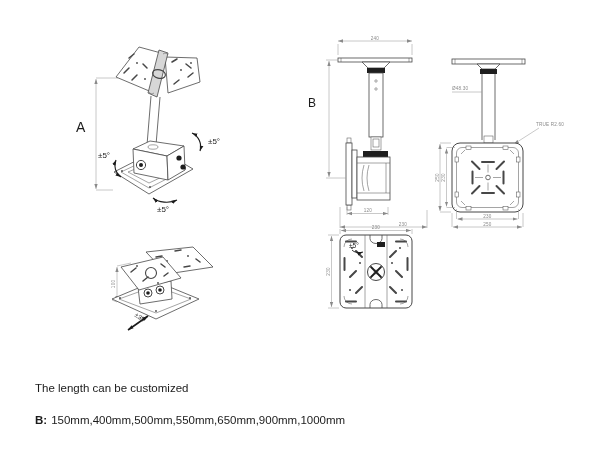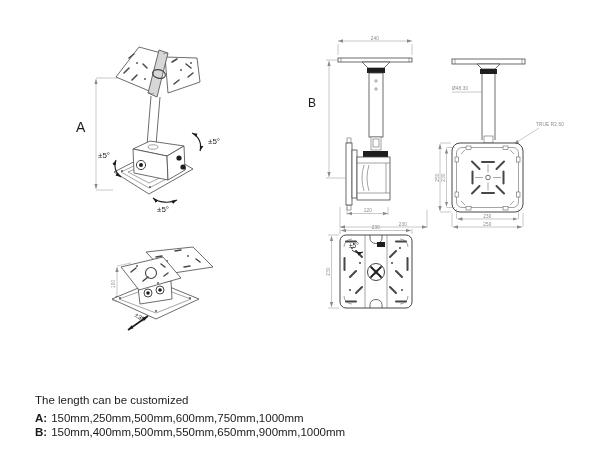--- a/index.html
+++ b/index.html
@@ -12,21 +12,21 @@
   .ol2 {stroke:#5a5a5a;stroke-width:.55;fill:none;}
   .ol2f{stroke:#5a5a5a;stroke-width:.55;fill:#ffffff;}
   .dim {stroke:#9c9c9c;stroke-width:.55;fill:none;}
   .slot {stroke:#474747;stroke-width:2;fill:none;stroke-linecap:round;}
   .slotS{stroke:#474747;stroke-width:1.5;fill:none;stroke-linecap:round;}
   .dotF{fill:#474747;stroke:none;}
   .dark{fill:#1e1e1e;stroke:none;}
   .arc {stroke:#1b1b1b;stroke-width:1.1;fill:none;}
   .dimtxt{font-size:4.6px;fill:#8a8a8a;letter-spacing:.2px;}
   .lbl{fill:#1b1b1b;}
-  .footer{position:absolute;left:35px;color:#1b1b1b;font-size:11.5px;line-height:14px;margin-top:12px;}
+  .footer{position:absolute;left:35px;color:#1b1b1b;font-size:11.5px;line-height:14px;}
   .f-title{top:381px;}
   .f-a{top:399px;}
   .f-b{top:413px;}
   .f-label{font-weight:bold;margin-right:4px;}
 </style>
 </head>
 <body>
 
 <div id="canvas">
 
@@ -252,20 +252,17 @@
     <circle class="dotF" cx="392" cy="263" r="1"></circle>
         <circle class="dotF" cx="402" cy="290" r="1"></circle>
     <path class="ol2" d="M344,247 a8,8 0 0 1 8,-8 M400,239 a8,8 0 0 1 8,8 M352,304 a8,8 0 0 1 -8,-8 M408,296 a8,8 0 0 1 -8,8"></path>
 
     <text x="349" y="248" font-size="6.5" class="lbl">±5°</text>
     <path d="M352,250 a8,5 0 0 0 11,2" stroke="#1b1b1b" stroke-width=".9" fill="none" marker-end="url(#mDark)"></path>
   </g>
 </svg>
 
   <div class="footer f-title">The length can be customized</div>
-  <div class="footer f-a">
-    <span class="f-label">A:</span><span>150mm,250mm,500mm,600mm,750mm,1000mm</span>
-  </div>
   <div class="footer f-b">
     <span class="f-label">B:</span><span>150mm,400mm,500mm,550mm,650mm,900mm,1000mm</span>
   </div>
 
 </div>
 
 </body></html>

